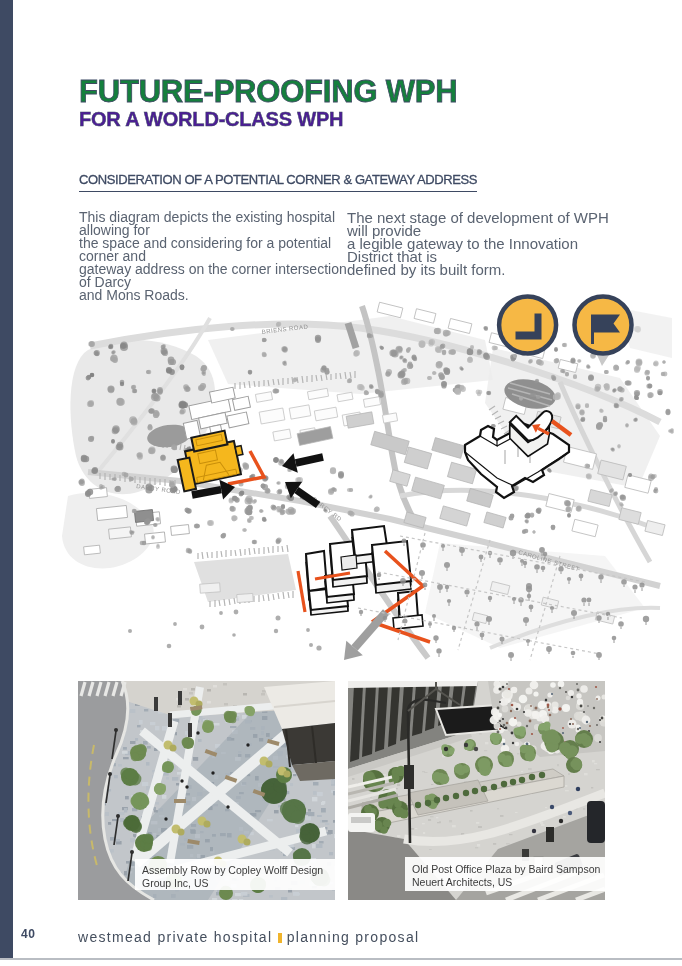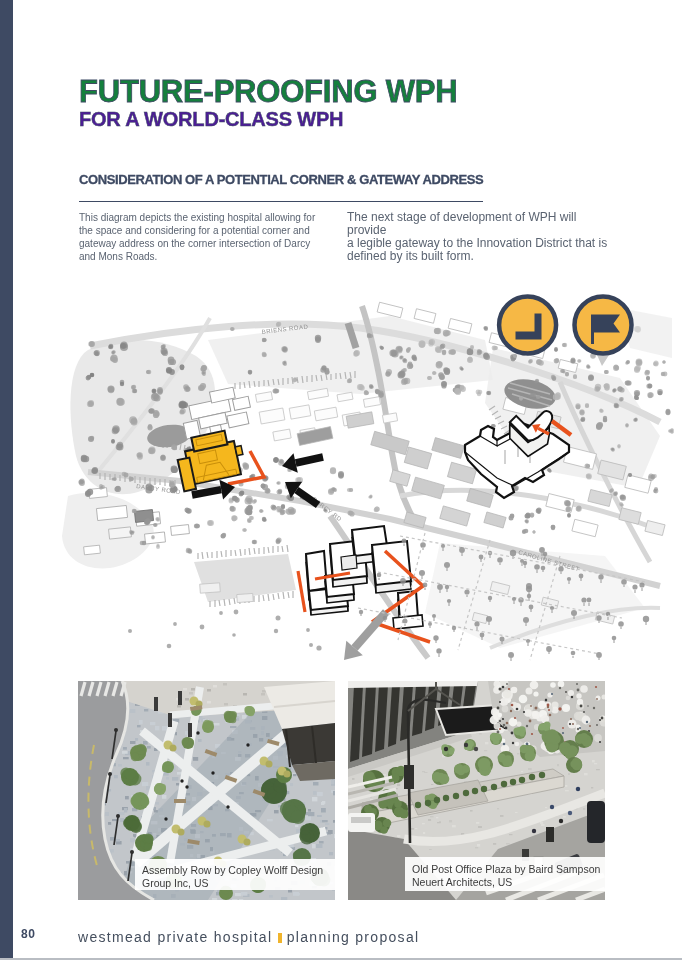--- a/index.html
+++ b/index.html
@@ -10,25 +10,25 @@
 <body>
 
 <div class="abs" style="left:0;top:0;width:13px;height:958px;background:#3e4a63"></div>
 
 <div class="abs" style="left:0;top:958px;width:682px;height:1.5px;background:#b9bdc3"></div>
 
 <div class="abs" style="left:79px;top:74px;font-size:31px;font-weight:bold;color:#15803d;letter-spacing:-0.2px;-webkit-text-stroke:0.8px #3e4a63;white-space:nowrap">FUTURE-PROOFING WPH</div>
 
 <div class="abs" style="left:79px;top:108px;font-size:20px;font-weight:bold;color:#4c1d95;letter-spacing:-0.2px;-webkit-text-stroke:0.5px #3e4a63;white-space:nowrap">FOR A WORLD-CLASS WPH</div>
 
-<div class="abs" style="left:79px;top:172px;font-size:13px;font-weight:bold;color:#3e4a63;letter-spacing:-0.4px;-webkit-text-stroke:0.3px #3e4a63;white-space:nowrap;border-bottom:1.5px solid #3e4a63;padding-bottom:14px">CONSIDERATION OF A POTENTIAL CORNER &amp; GATEWAY ADDRESS</div>
-
-<div class="abs" style="left:79px;top:211px;width:270px;font-size:10px;line-height:13px;color:#5a6371">This diagram depicts the existing hospital allowing for<br>the space and considering for a potential corner and<br>gateway address on the corner intersection of Darcy<br>and Mons Roads.</div>
-
-<div class="abs" style="left:347px;top:211px;width:270px;font-size:12px;line-height:13px;color:#5a6371">The next stage of development of WPH will provide<br>a legible gateway to the Innovation District that is<br>defined by its built form.</div>
+<div class="abs" style="left:79px;top:172px;font-size:13px;font-weight:normal;color:#3e4a63;letter-spacing:-0.4px;-webkit-text-stroke:0.3px #3e4a63;white-space:nowrap;border-bottom:1.5px solid #3e4a63;padding-bottom:4px">CONSIDERATION OF A POTENTIAL CORNER &amp; GATEWAY ADDRESS</div>
+
+<div class="abs" style="left:79px;top:211px;width:270px;font-size:14px;line-height:13px;color:#5a6371">This diagram depicts the existing hospital allowing for<br>the space and considering for a potential corner and<br>gateway address on the corner intersection of Darcy<br>and Mons Roads.</div>
+
+<div class="abs" style="left:347px;top:211px;width:270px;font-size:15px;line-height:13px;color:#5a6371">The next stage of development of WPH will provide<br>a legible gateway to the Innovation District that is<br>defined by its built form.</div>
 
 <svg style="position:absolute;left:60px;top:288px" width="622" height="392" viewBox="0 0 622 392">
 <path d="M28,62 C62,46 106,50 136,68 C160,84 158,112 148,140 C132,172 108,194 78,204 C50,212 24,198 16,168 C8,132 6,76 28,62 Z" fill="#e9e9e9"></path>
 
 <path d="M8,208 C42,198 78,212 92,236 C100,254 78,276 50,280 C26,283 4,272 2,248 Z" fill="#efefef"></path>
 
 <path d="M134,274 L228,266 L236,302 L148,314 Z" fill="#e0e0e0"></path>
 
 <path d="M148,52 L330,28 L425,52 L433,92 L300,106 L168,96 Z" fill="#e9e9e9" opacity="0.7"></path>
 
@@ -2706,15 +2706,15 @@
 
 <rect x="186" y="176" width="9" height="12" fill="#f0efec" stroke="#8a8a86" stroke-width="1"></rect>
 
 <rect x="57" y="176" width="200" height="34" fill="#ffffff" opacity="0.93"></rect>
 
 <text x="64" y="192" font-size="10.5" fill="#3b3b3b">Old Post Office Plaza by Baird Sampson</text>
       <text x="64" y="205" font-size="10.5" fill="#3b3b3b">Neuert Architects, US</text>
 </g>
   </svg>
 
-<div class="abs" style="left:21px;top:927px;font-size:12px;font-weight:bold;color:#3e4a63;letter-spacing:0.5px">80</div>
+<div class="abs" style="left:21px;top:927px;font-size:12px;font-weight:bold;color:#3e4a63;letter-spacing:0.5px">40</div>
 
 <div class="abs" style="left:78px;top:929px;font-size:14px;color:#454f5e;letter-spacing:1.3px;white-space:nowrap">westmead private hospital&nbsp;<span style="display:inline-block;width:4px;height:10px;background:#f0b42c;vertical-align:-1px"></span>&nbsp;planning proposal</div>
 
 </body></html>

